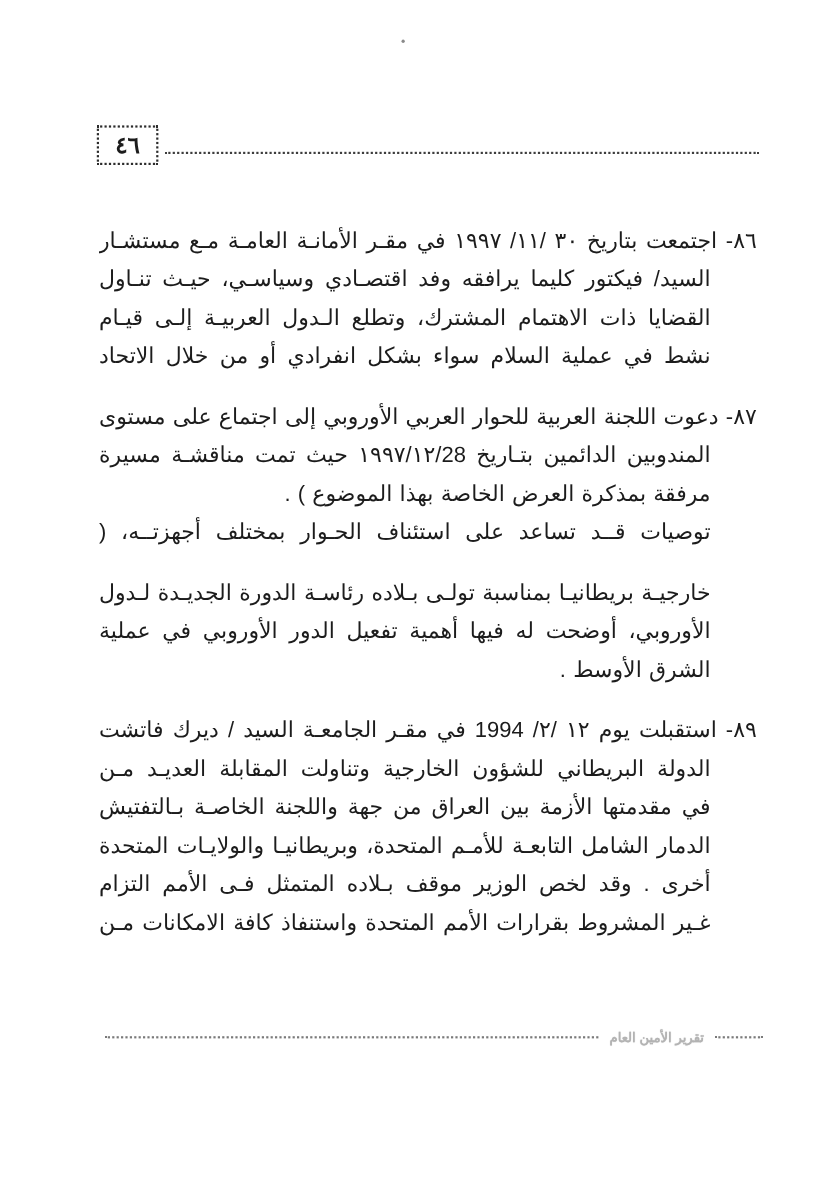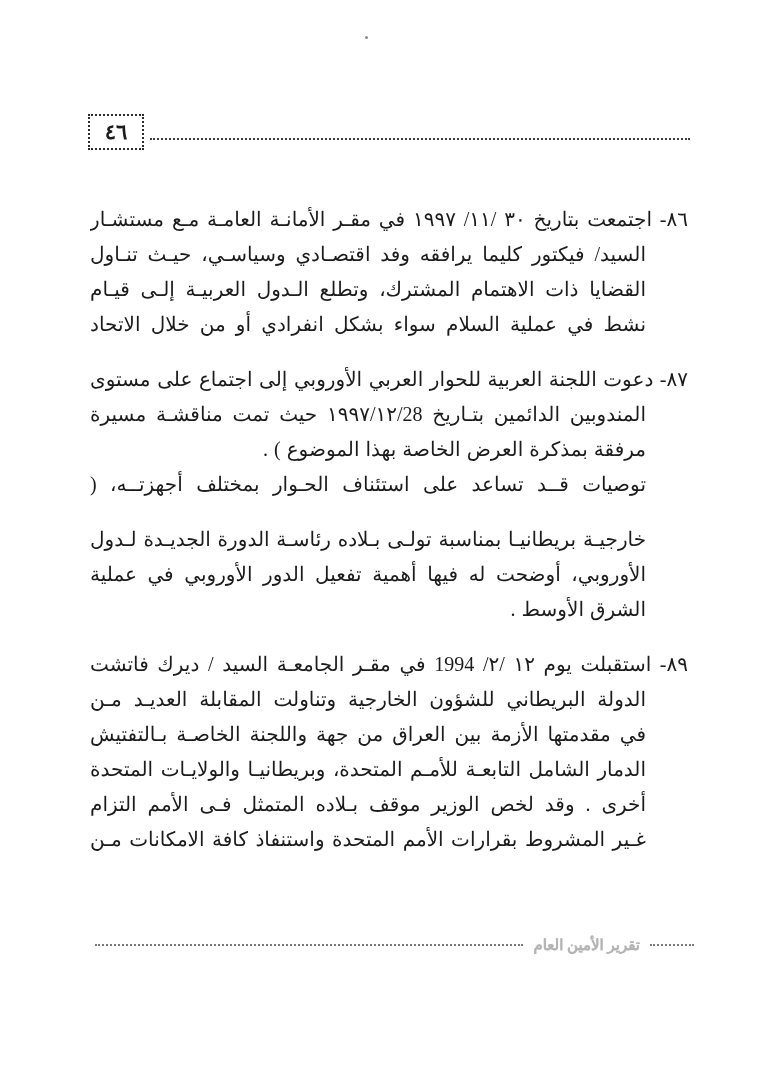--- a/index.html
+++ b/index.html
@@ -5,21 +5,21 @@
   html, body {
     margin: 0;
     padding: 0;
     background: #ffffff;
   }
   .page {
     position: relative;
     width: 758px;
     height: 1078px;
     background: #ffffff;
-    font-family: Liberation Serif, serif;
+    font-family: Liberation Sans, sans-serif;
     color: #1c1c1c;
     overflow: hidden;
   }
   .speck {
     position: absolute;
     left: 365px;
     top: 36px;
     width: 3px;
     height: 3px;
     background: #8a8a8a;
@@ -80,21 +80,21 @@
   .dots {
     height: 0;
     border-top: 2px dotted #5a5a5a;
     opacity: 0.8;
   }
   .dots.long { flex: 1; }
   .dots.short { width: 44px; }
   .footer-text {
     margin: 0 10px;
     direction: rtl;
-    font-size: 15px;
+    font-size: 12px;
     font-weight: bold;
     color: #b3b3b3;
     text-shadow: 0 0 1px #cfcfcf;
     white-space: nowrap;
   }
 </style>
 </head>
 <body>
 
 <div class="page">

